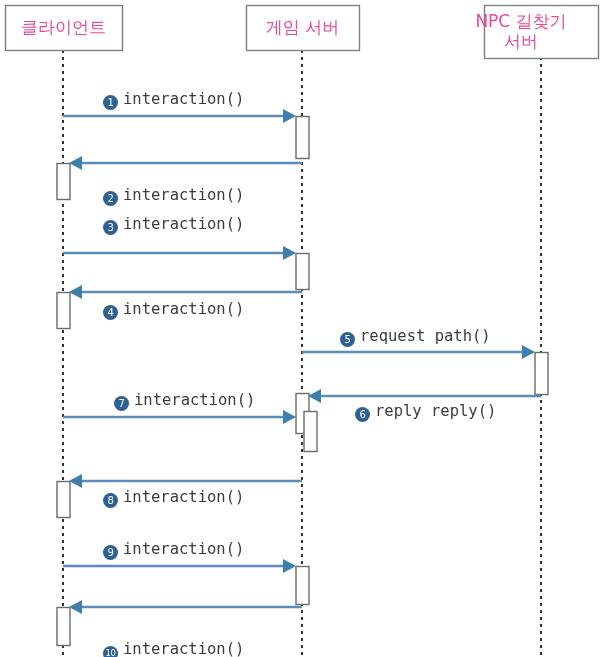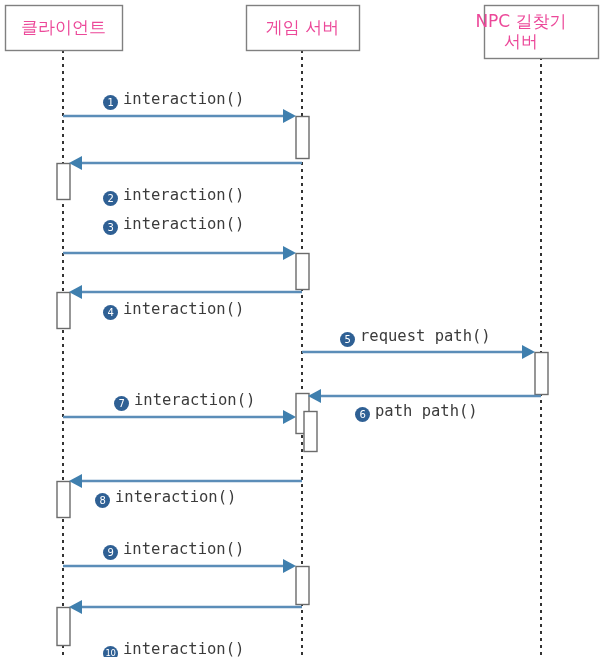--- a/index.html
+++ b/index.html
@@ -136,19 +136,19 @@
   <div id="labels-layer">
       <div class="participant-label" style="left: 5px; top: 5px; width: 117px; height: 45px; white-space: pre-line;">클라이언트</div>
       <div class="participant-label" style="left: 246px; top: 5px; width: 113px; height: 45px; white-space: pre-line;">게임 서버</div>
       <div class="participant-label" style="left: 464px; top: 5px; width: 114px; height: 53px; white-space: pre-line;">NPC 길찾기
 서버</div>
       <div class="msg-label" style="left: 103px; top: 90px;"><span class="badge">1</span><span>interaction()</span></div>
       <div class="msg-label" style="left: 103px; top: 170px; margin-top: 16px;"><span class="badge">2</span><span>interaction()</span></div>
       <div class="msg-label" style="left: 103px; top: 215px;"><span class="badge">3</span><span>interaction()</span></div>
       <div class="msg-label" style="left: 103px; top: 300px;"><span class="badge">4</span><span>interaction()</span></div>
       <div class="msg-label" style="left: 340px; top: 327px;"><span class="badge">5</span><span>request path()</span></div>
-      <div class="msg-label" style="left: 355px; top: 402px;"><span class="badge">6</span><span>path path()</span></div>
+      <div class="msg-label" style="left: 355px; top: 402px;"><span class="badge">6</span><span>reply reply()</span></div>
       <div class="msg-label" style="left: 114px; top: 391px;"><span class="badge">7</span><span>interaction()</span></div>
-      <div class="msg-label" style="left: 95px; top: 488px;"><span class="badge">8</span><span>interaction()</span></div>
+      <div class="msg-label" style="left: 103px; top: 488px;"><span class="badge">8</span><span>interaction()</span></div>
       <div class="msg-label" style="left: 103px; top: 540px;"><span class="badge">9</span><span>interaction()</span></div>
       <div class="msg-label" style="left: 103px; top: 614px; margin-top: 26px;"><span class="badge wide">10</span><span>interaction()</span></div>
     </div>
 </div>
 
 </body></html>

